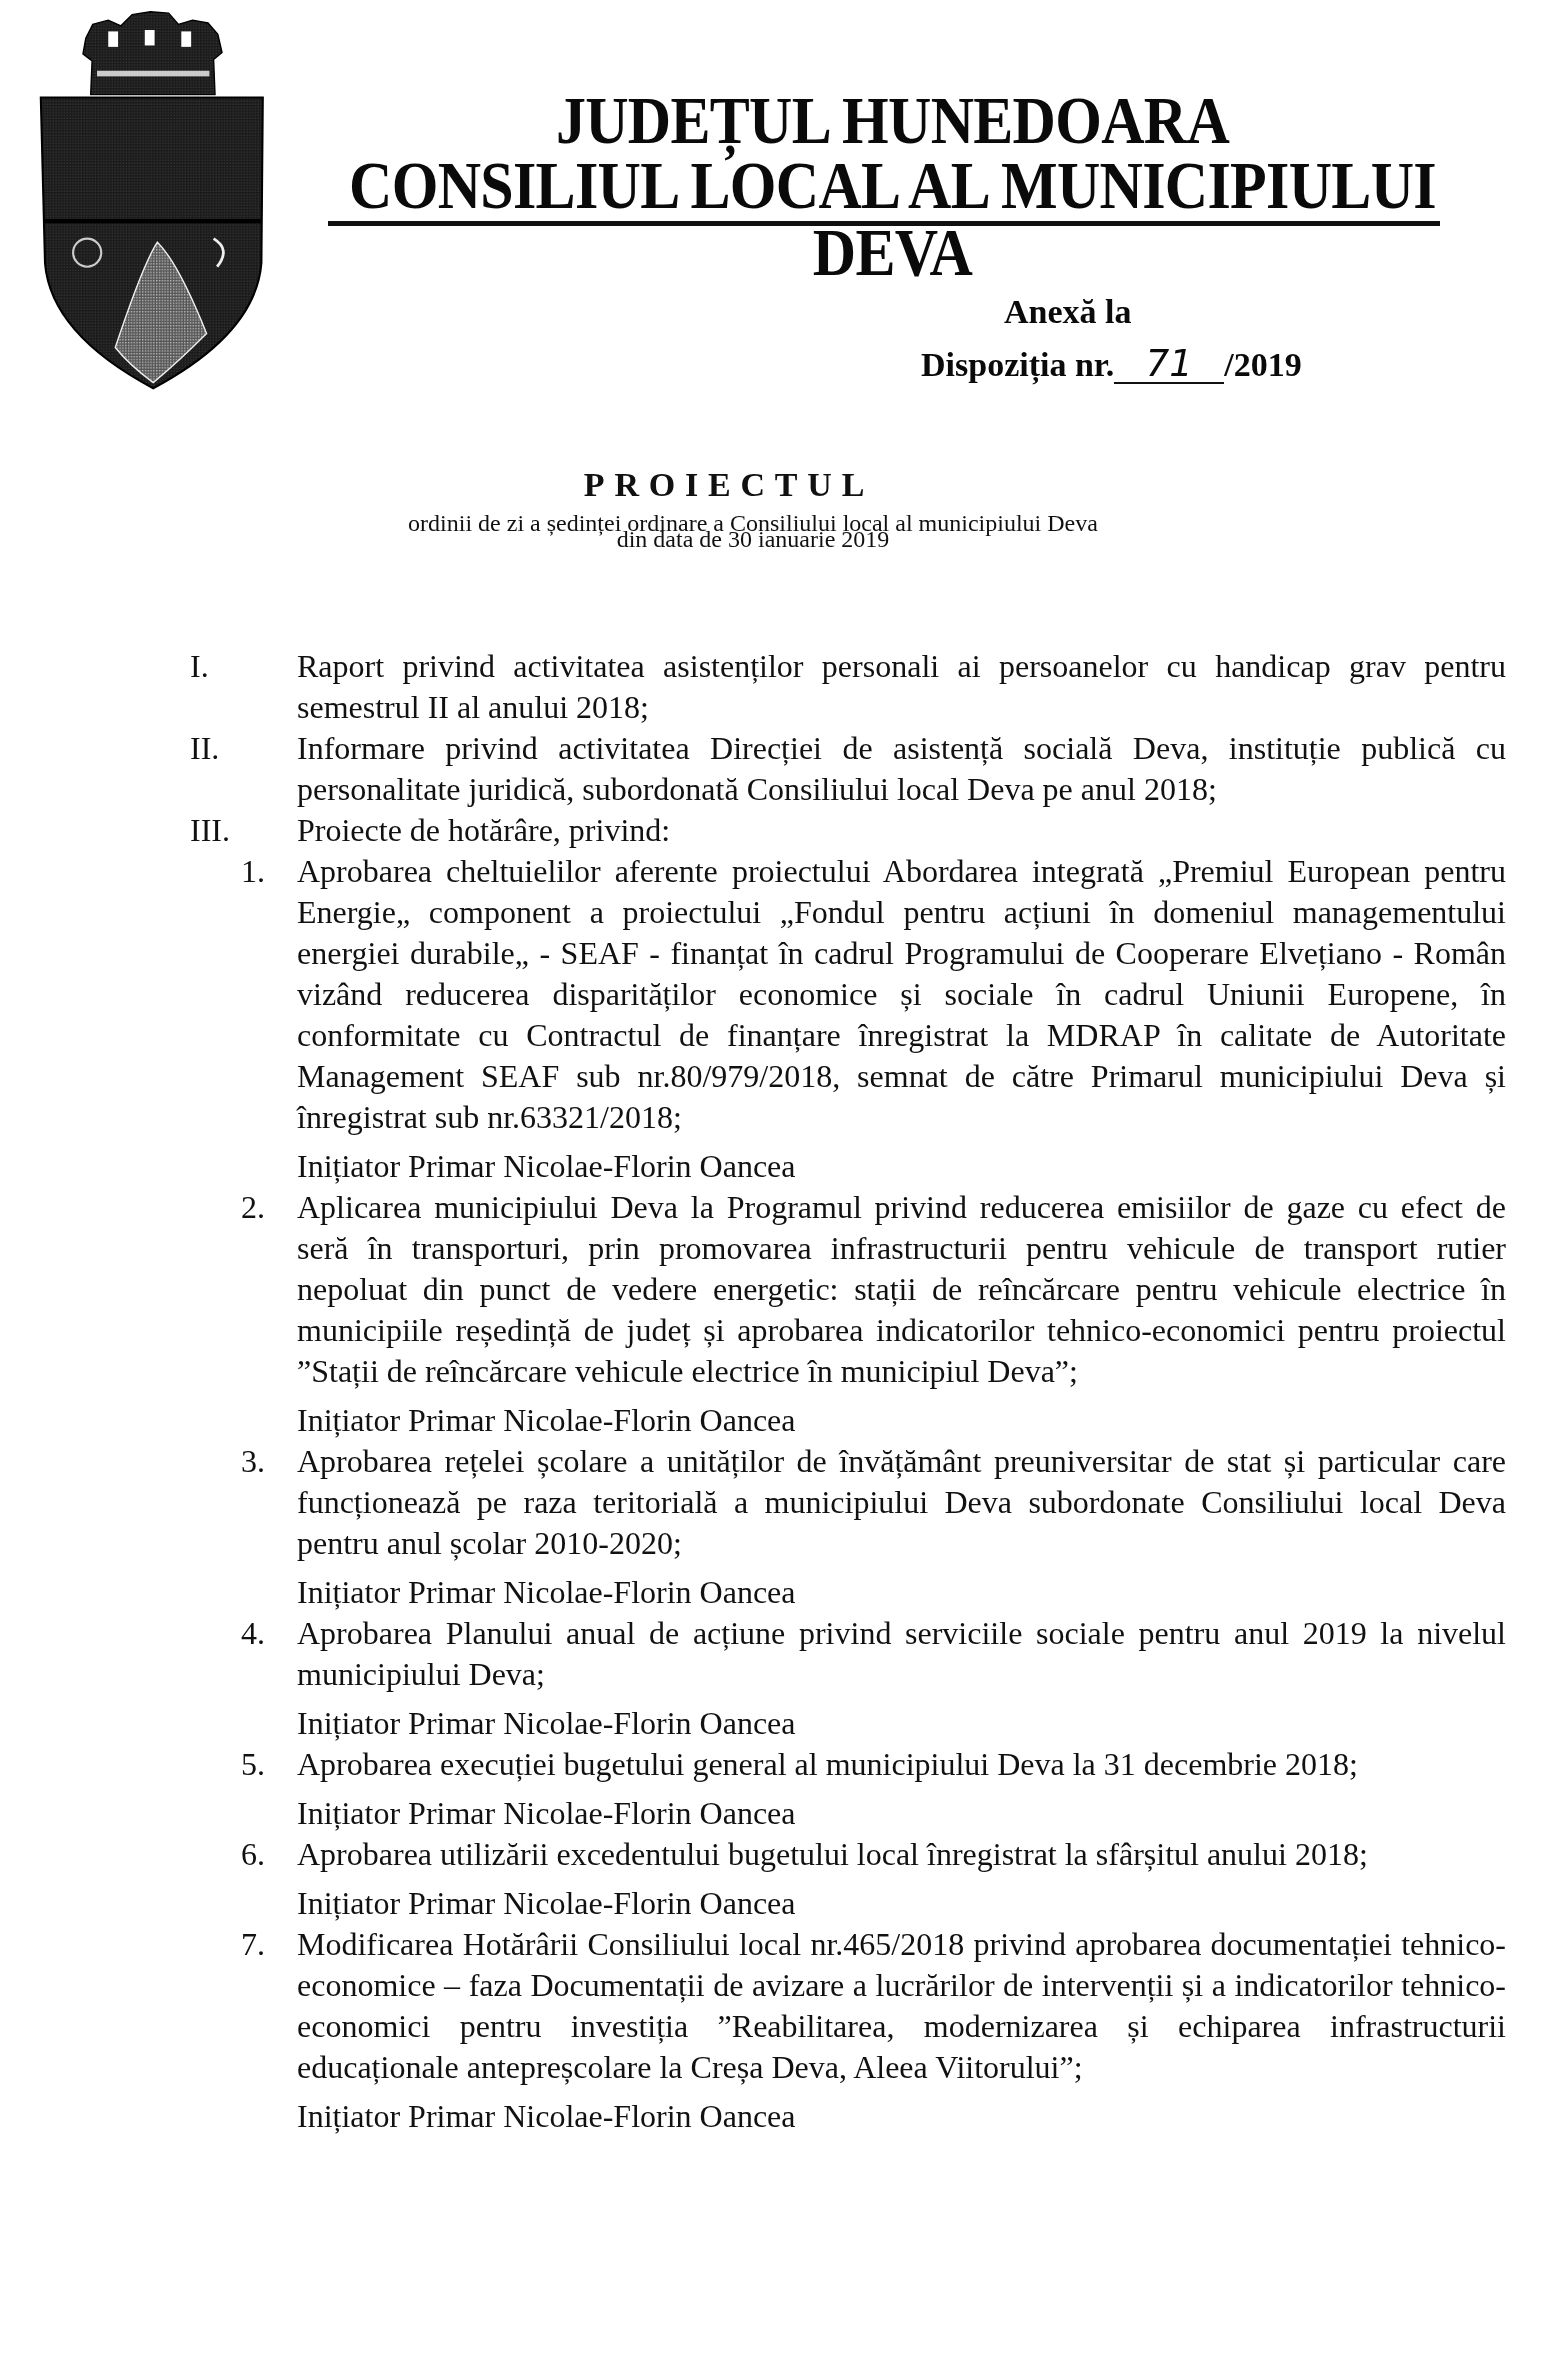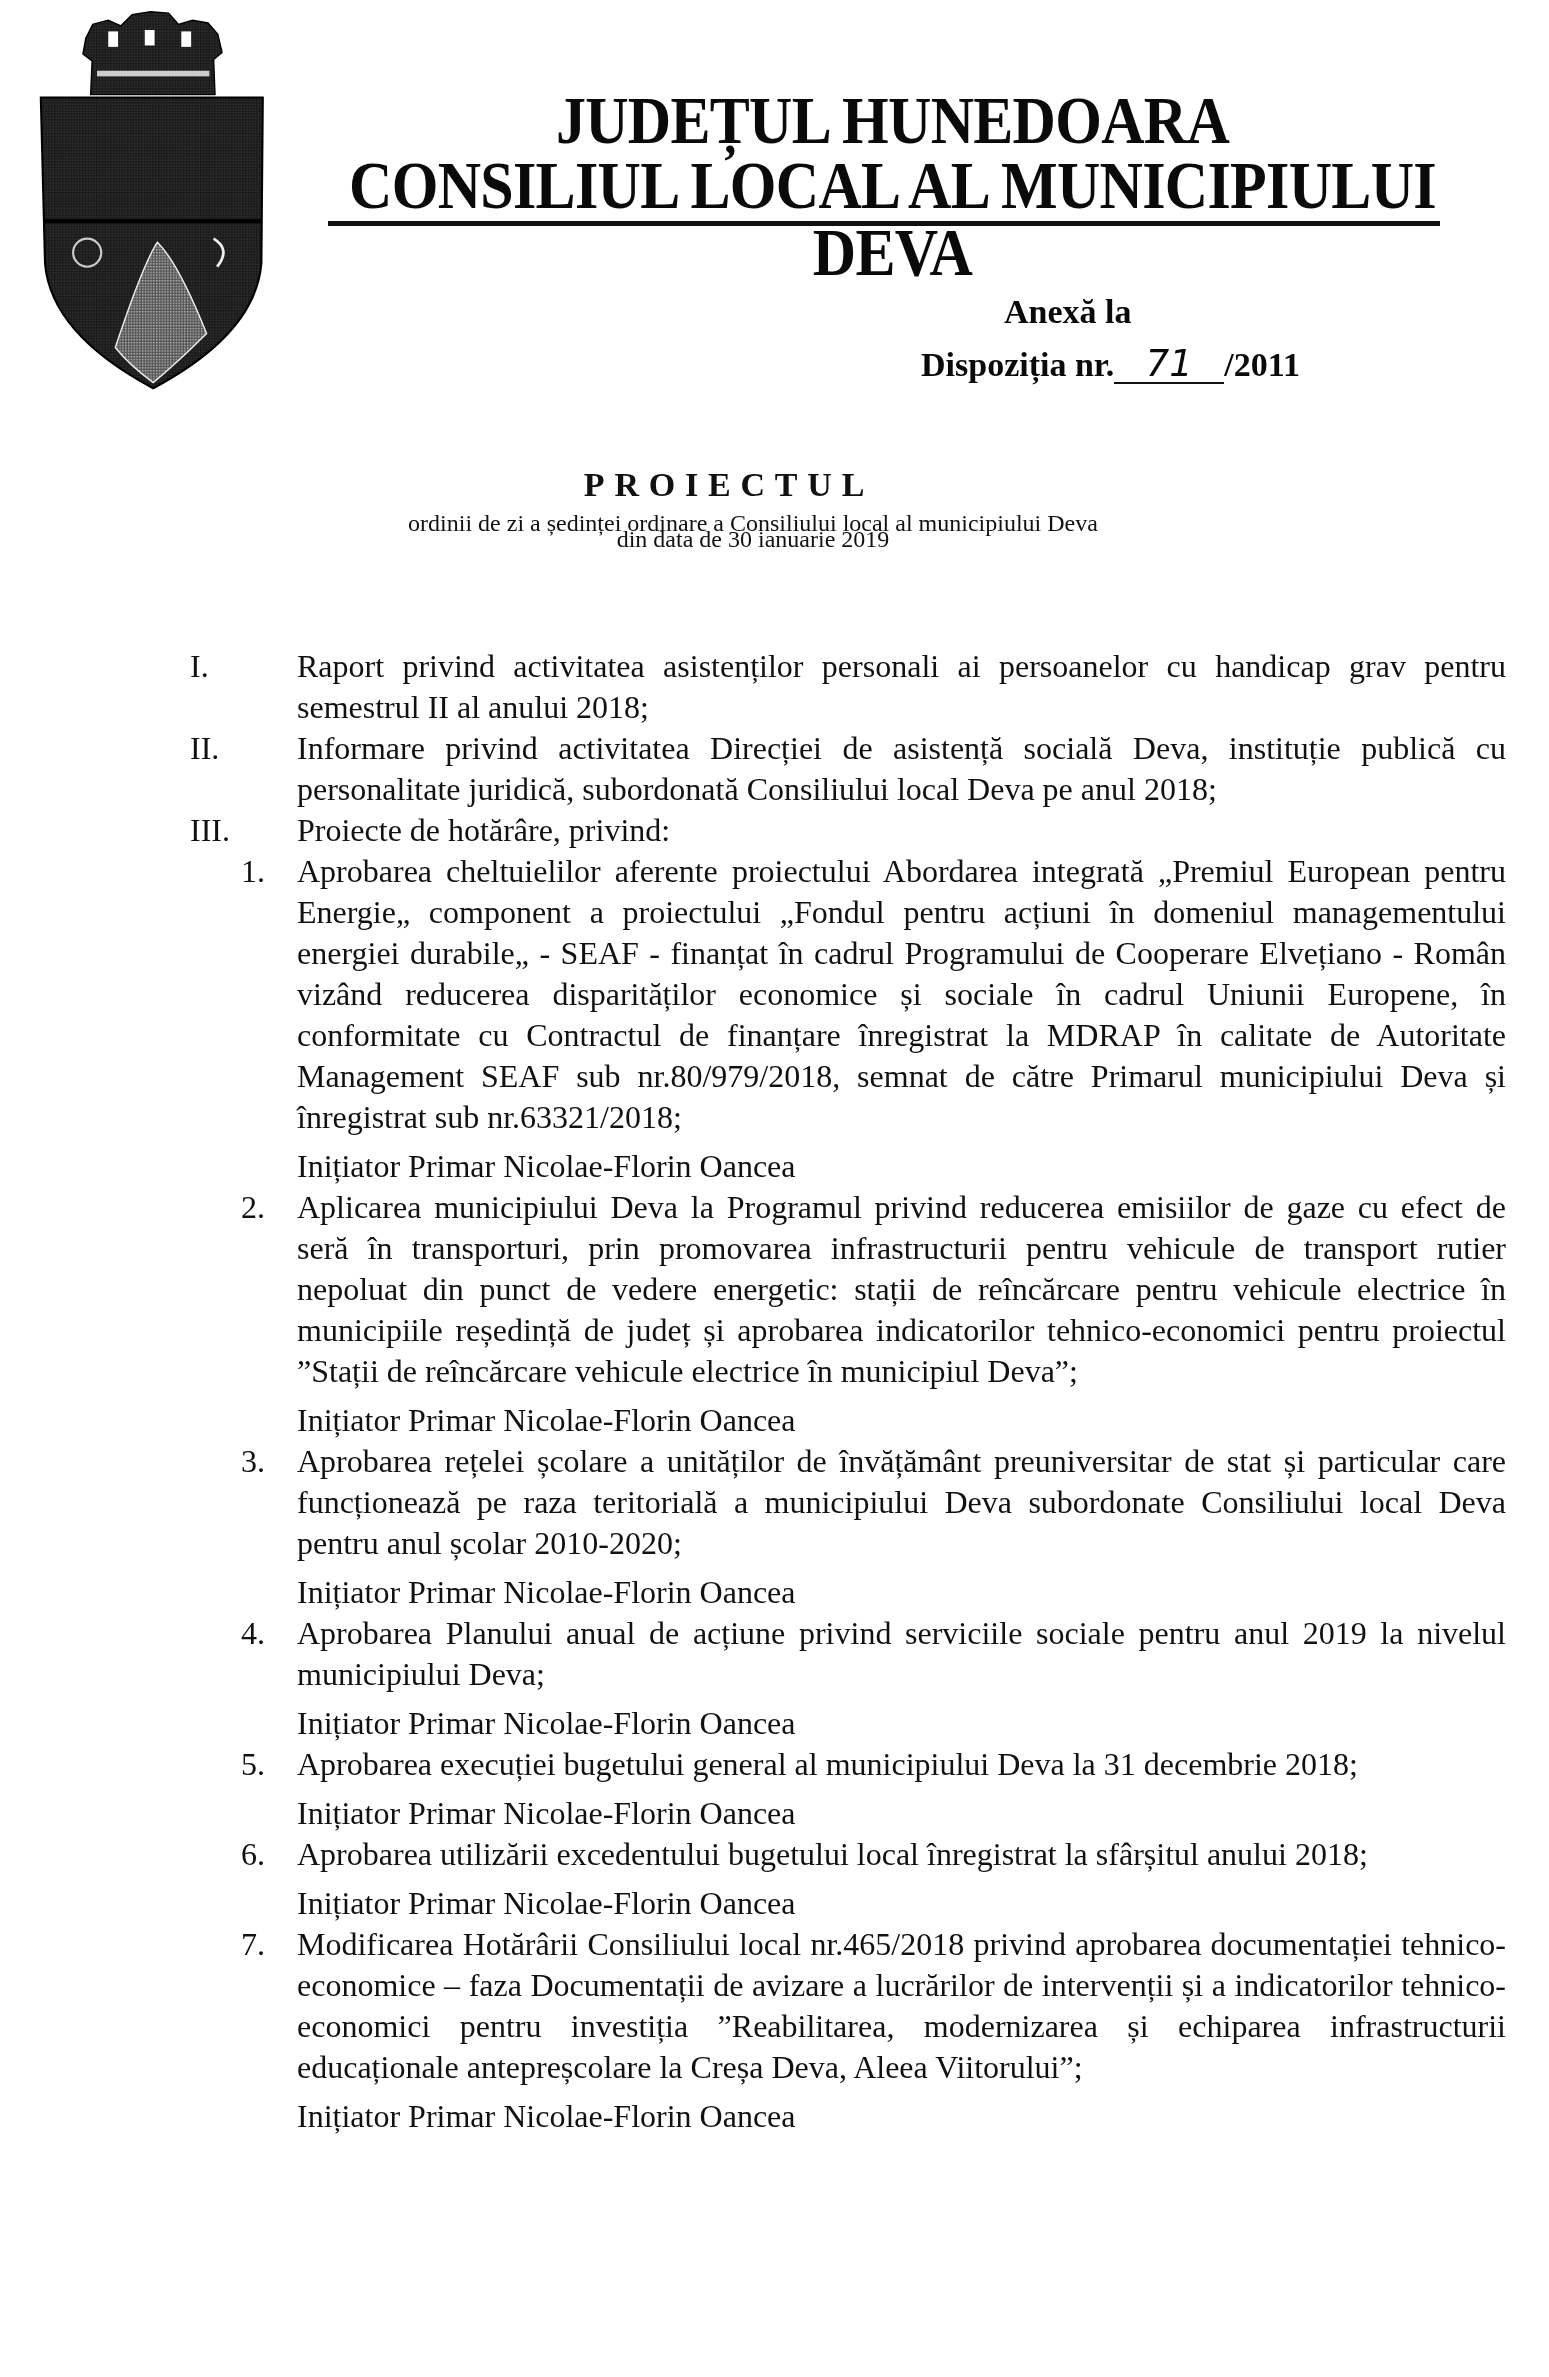--- a/index.html
+++ b/index.html
@@ -61,21 +61,21 @@
     <path d="M250 325 Q275 340 255 365" fill="none" stroke="#eee" stroke-width="4"></path>
   </svg>
 </div>
 
 <div class="hdr hdr1">JUDEȚUL HUNEDOARA</div>
 <div class="hdr hdr2">CONSILIUL LOCAL AL MUNICIPIULUI DEVA</div>
 <div class="hrule"></div>
 
 <div class="annex annex1">Anexă la</div>
 <div class="annex annex2">
-  <span>Dispoziția nr.</span><span class="num">71</span><span>/2011</span>
+  <span>Dispoziția nr.</span><span class="num">71</span><span>/2019</span>
 </div>
 
 <div class="title">PROIECTUL</div>
 <div class="sub sub1">ordinii de zi a ședinței ordinare a Consiliului local al municipiului Deva</div>
 <div class="sub sub2">din data de 30 ianuarie 2019</div>
 
 <div class="items">
   <div class="row">
     <span class="roman">I.</span>
     <div class="txt just">Raport privind activitatea asistenților personali ai persoanelor cu handicap grav pentru semestrul II al anului 2018;</div>

